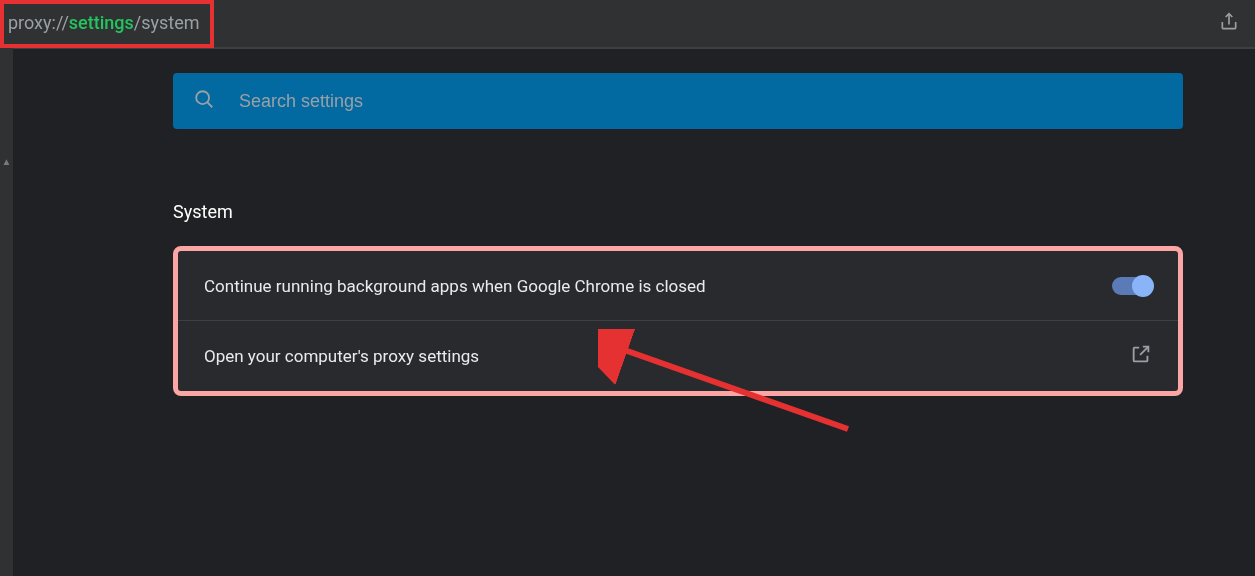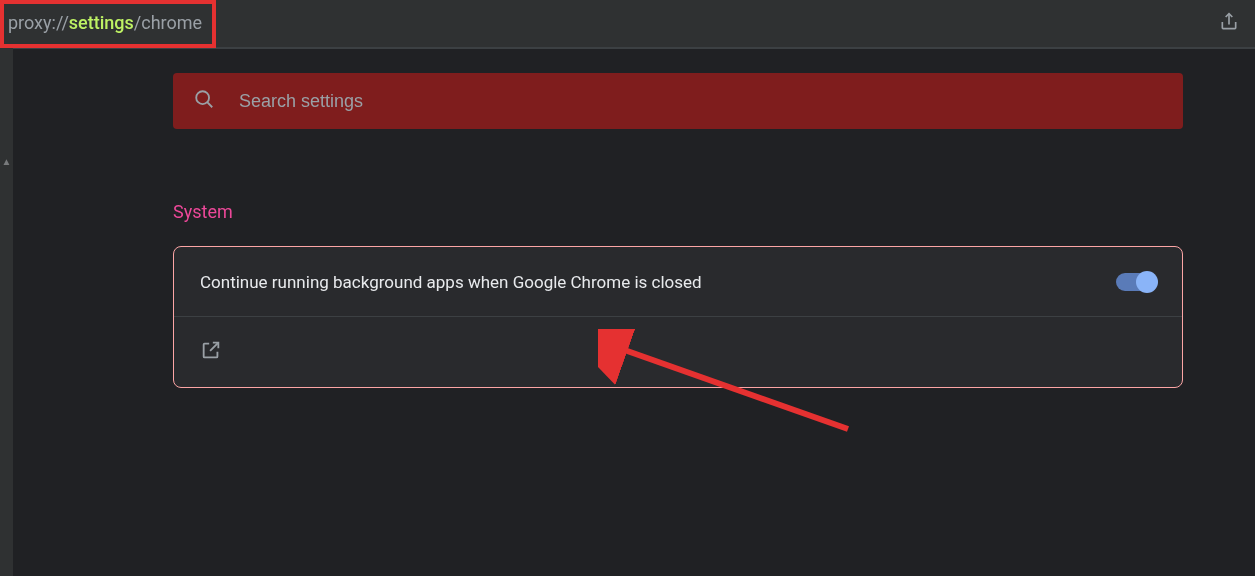--- a/index.html
+++ b/index.html
@@ -29,21 +29,21 @@
       top: 0;
       left: 0;
       height: 48px;
       display: flex;
       align-items: center;
     }
     .url-text {
       font-size: 18px;
       color: #9aa0a6;
     }
-    .url-text .bold { color: #bef264; font-weight: 500; }
+    .url-text .bold { color: #22c55e; font-weight: 500; }
     .share-icon {
       position: absolute;
       right: 16px;
       color: #9aa0a6;
     }
     .content-wrap {
       display: flex;
       height: calc(100% - 48px);
     }
     .gutter {
@@ -65,21 +65,21 @@
       flex: 1;
       background: #202124;
       padding: 28px 0 0 0;
       border-top: 1px solid #3c4043;
       position: relative;
     }
     .search-bar {
       width: 1010px;
       height: 56px;
       margin-left: 160px;
-      background: #7f1d1d;
+      background: #0369a1;
       border-radius: 4px;
       display: flex;
       align-items: center;
       padding: 0 20px;
       margin-top: -4px;
       margin-bottom: 72px;
     }
     .search-icon { color: #9aa0a6; margin-right: 24px; }
     .search-input {
       background: transparent;
@@ -90,27 +90,27 @@
       flex: 1;
     }
     .search-input::placeholder { color: #9aa0a6; }
     .section {
       margin-left: 160px;
       width: 1010px;
     }
     .section-title {
       font-size: 18px;
       font-weight: 400;
-      color: #ec4899;
+      color: #ffffff;
       margin-bottom: 24px;
     }
     .card {
       background: #292a2d;
       border-radius: 8px;
-      border: 1px solid #fca5a5;
+      border: 5px solid #fca5a5;
     }
     .row {
       height: 70px;
       display: flex;
       align-items: center;
       justify-content: space-between;
       padding: 0 26px;
       border-bottom: 1px solid #3c4043;
     }
     .row:last-child { border-bottom: none; }
@@ -141,21 +141,21 @@
       position: absolute;
       pointer-events: none;
     }
   </style>
 </head>
 <body>
 
 <div class="address-bar">
   <div class="url-box">
     <span class="url-text">
-      <span>proxy://</span><span class="bold">settings</span><span>/chrome</span>
+      <span>proxy://</span><span class="bold">settings</span><span>/system</span>
     </span>
   </div>
   <span class="share-icon">
     <svg width="20" height="20" viewBox="0 0 24 24" fill="none" stroke="currentColor" stroke-width="2">
       <path d="M4 12v7a1 1 0 001 1h14a1 1 0 001-1v-7"></path>
       <path d="M16 6l-4-4-4 4"></path>
       <path d="M12 2v13"></path>
     </svg>
   </span>
 </div>
@@ -178,20 +178,21 @@
     <div class="section">
       <div class="section-title">System</div>
       <div class="card">
         <div class="row">
           <span class="row-label">Continue running background apps when Google Chrome is closed</span>
           <div class="toggle on">
             <div class="knob"></div>
           </div>
         </div>
         <div class="row">
+          <span class="row-label">Open your computer's proxy settings</span>
           <span class="external-icon">
             <svg width="22" height="22" viewBox="0 0 24 24" fill="none" stroke="currentColor" stroke-width="2">
               <path d="M14 4h6v6"></path>
               <path d="M20 4l-9 9"></path>
               <path d="M19 14v5a1 1 0 01-1 1H5a1 1 0 01-1-1V6a1 1 0 011-1h5"></path>
             </svg>
           </span>
         </div>
       </div>
     </div>

